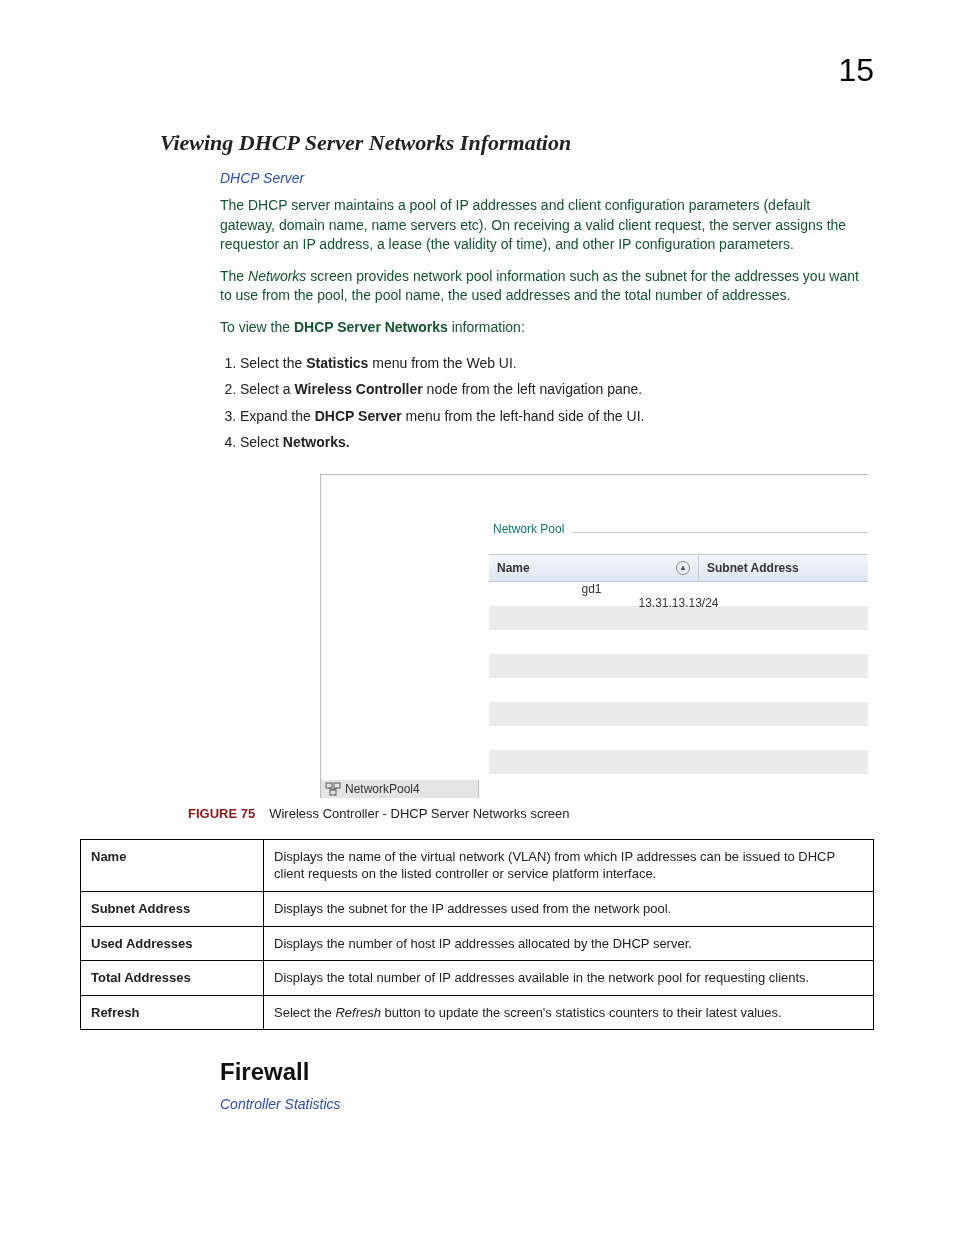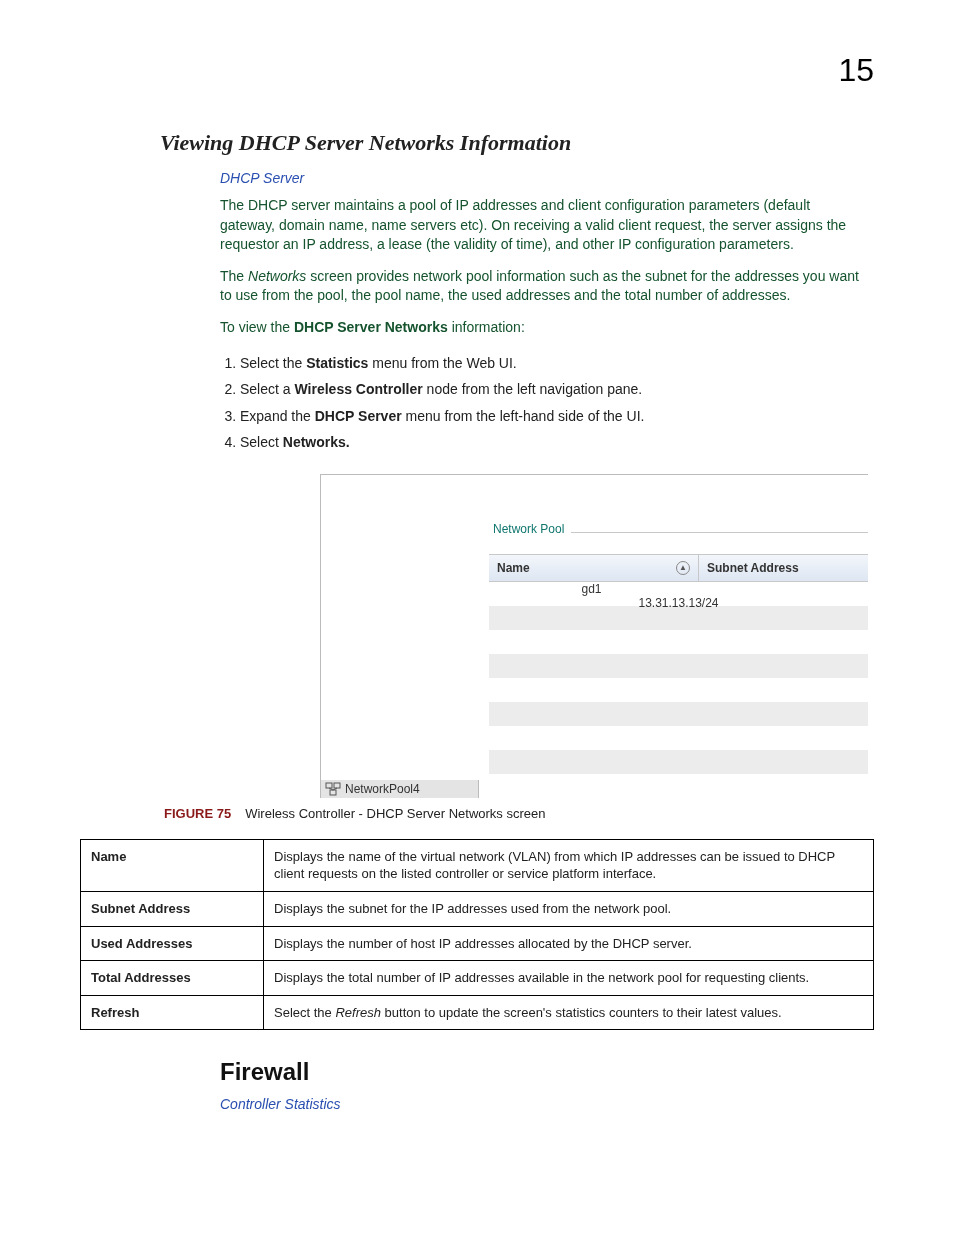--- a/index.html
+++ b/index.html
@@ -141,21 +141,21 @@
     height: 24px;
     align-items: center;
     flex-direction: column;
   }
   .mock-tr:nth-child(even) { background: #ececec; }
   .mock-td { padding: 0 8px; box-sizing: border-box; }
   .mock-td.col1 { width: 210px; }
   .mock-td.col2 { flex: 1; }
 
   .figure-caption {
-    margin: 6px 0 18px 84px;
+    margin: 6px 0 18px 108px;
     font-size: 13px;
   }
   .figure-caption .fignum {
     font-weight: 700;
     color: #8a1a1a;
     font-family: Arial, Helvetica, sans-serif;
     margin-right: 14px;
   }
 
   

